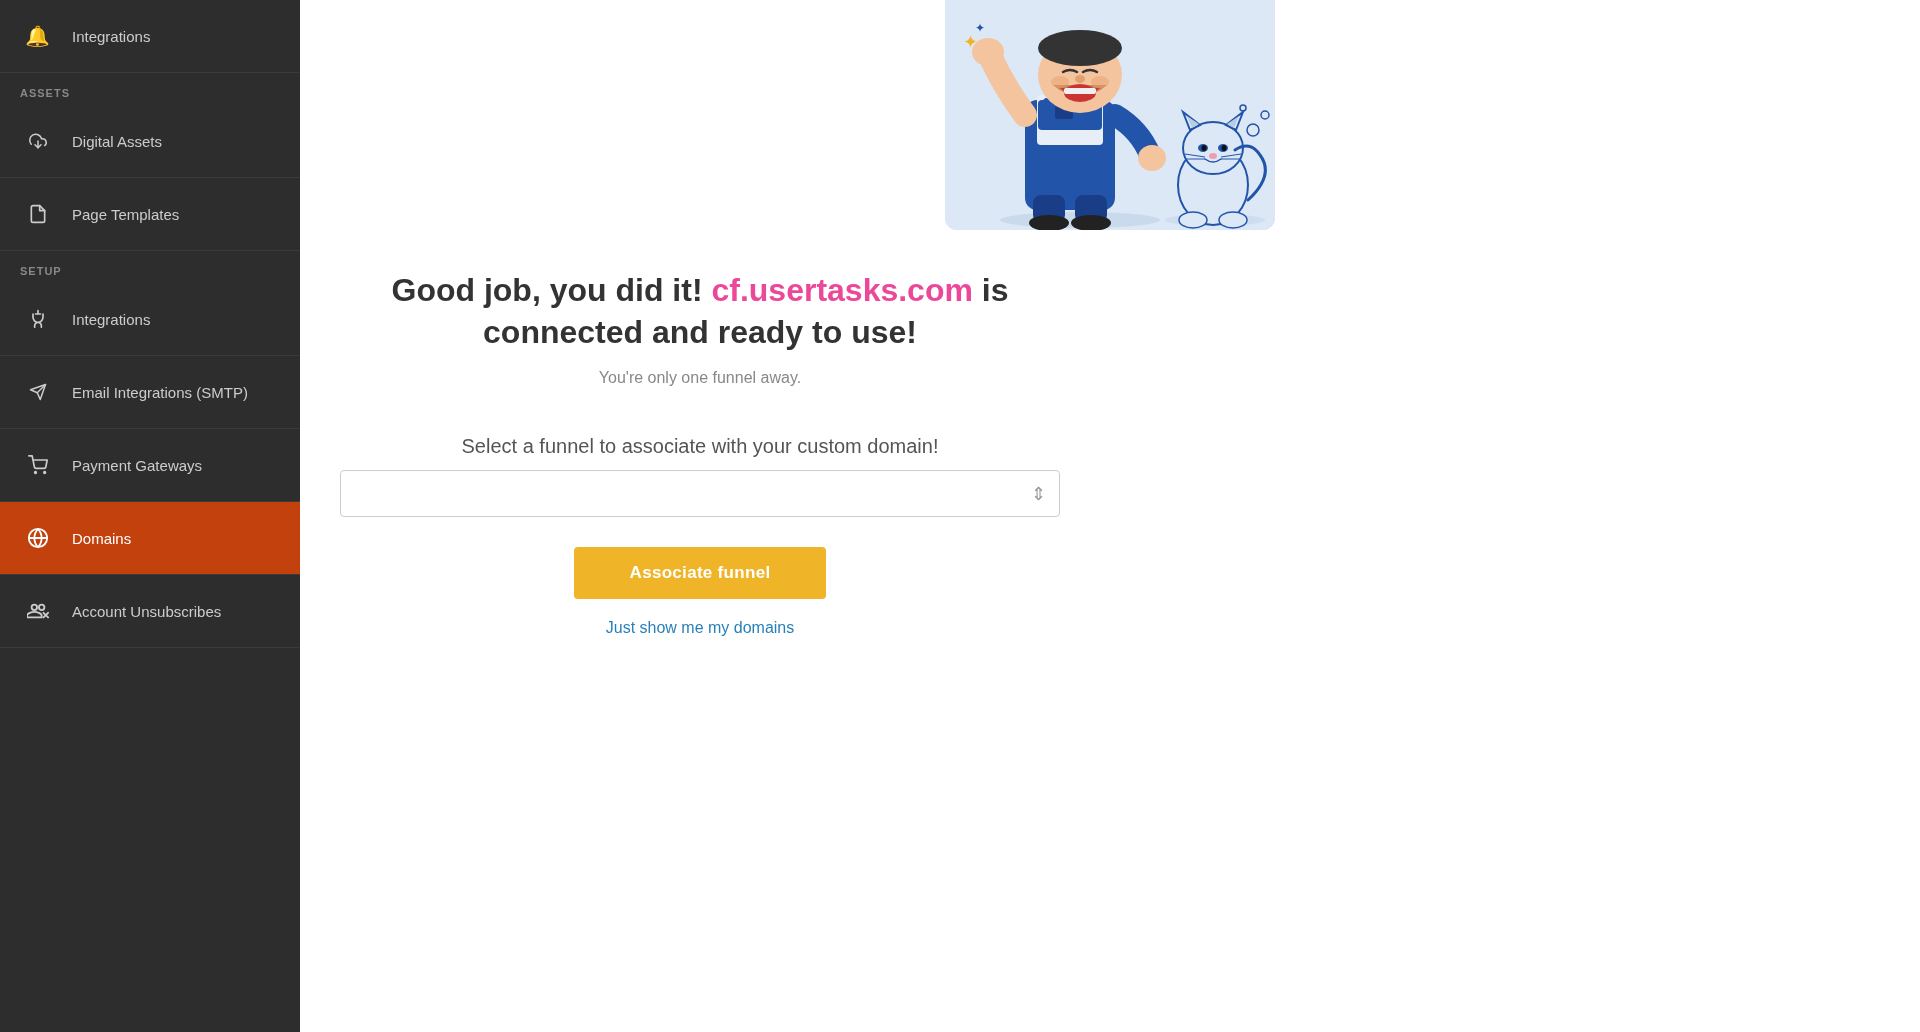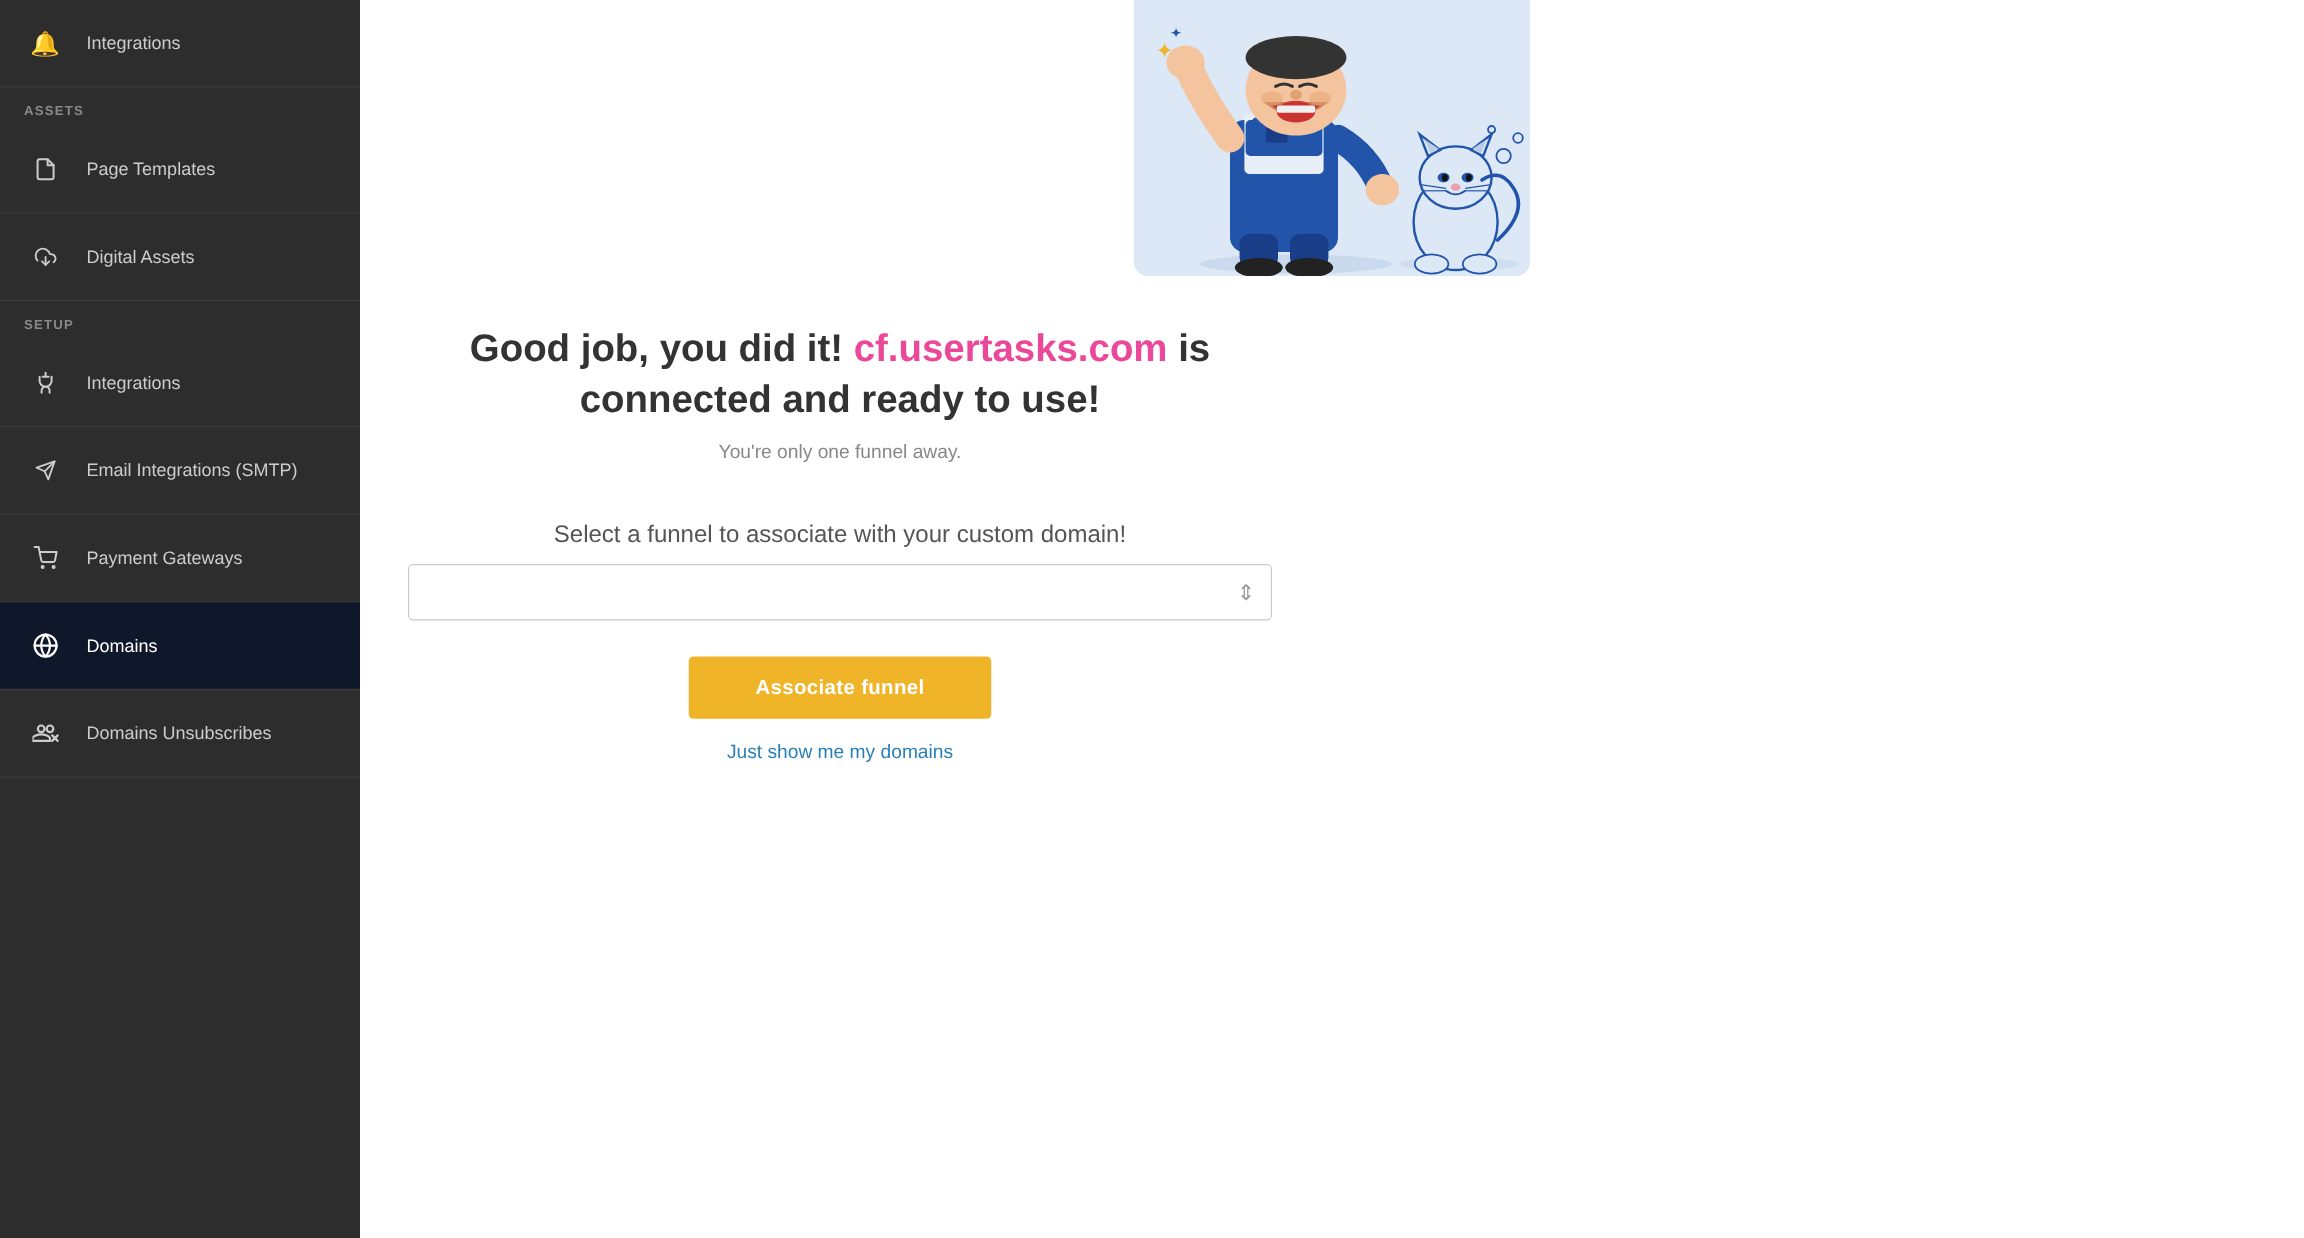--- a/index.html
+++ b/index.html
@@ -29,21 +29,21 @@
       display: flex;
       align-items: center;
       padding: 18px 20px;
       color: #ccc;
       cursor: pointer;
       text-decoration: none;
       border-bottom: 1px solid #3a3a3a;
     }
 
     .sidebar-item.active {
-      background: #0f172a;
+      background: #c2410c;
       color: #fff;
     }
 
     .sidebar-item .icon {
       width: 36px;
       height: 36px;
       display: flex;
       align-items: center;
       justify-content: center;
       margin-right: 16px;
@@ -173,37 +173,37 @@
   <div class="sidebar-item">
     <span class="icon">🔔</span>
     <span class="label">Integrations</span>
   </div>
 
 
   <div class="sidebar-section-label">Assets</div>
 
   <div class="sidebar-item">
     <span class="icon">
-      <svg width="20" height="22" viewBox="0 0 24 24" fill="none" stroke="#ccc" stroke-width="2" stroke-linecap="round" stroke-linejoin="round">
-        <path d="M14 2H6a2 2 0 0 0-2 2v16a2 2 0 0 0 2 2h12a2 2 0 0 0 2-2V8z"></path>
-        <polyline points="14 2 14 8 20 8"></polyline>
-      </svg>
-    </span>
-    <span class="label">Page Templates</span>
-  </div>
-
-  <div class="sidebar-item">
-    <span class="icon">
       <svg width="22" height="18" viewBox="0 0 24 24" fill="none" stroke="#ccc" stroke-width="2" stroke-linecap="round" stroke-linejoin="round">
         <polyline points="8 17 12 21 16 17"></polyline>
         <line x1="12" y1="12" x2="12" y2="21"></line>
         <path d="M20.88 18.09A5 5 0 0 0 18 9h-1.26A8 8 0 1 0 3 16.29"></path>
       </svg>
     </span>
     <span class="label">Digital Assets</span>
+  </div>
+
+  <div class="sidebar-item">
+    <span class="icon">
+      <svg width="20" height="22" viewBox="0 0 24 24" fill="none" stroke="#ccc" stroke-width="2" stroke-linecap="round" stroke-linejoin="round">
+        <path d="M14 2H6a2 2 0 0 0-2 2v16a2 2 0 0 0 2 2h12a2 2 0 0 0 2-2V8z"></path>
+        <polyline points="14 2 14 8 20 8"></polyline>
+      </svg>
+    </span>
+    <span class="label">Page Templates</span>
   </div>
 
   <div class="sidebar-section-label">Setup</div>
 
   <div class="sidebar-item">
     <span class="icon">
       <svg width="20" height="22" viewBox="0 0 24 24" fill="none" stroke="#ccc" stroke-width="2" stroke-linecap="round" stroke-linejoin="round">
         <path d="M12 2v4M6 6v4a6 6 0 0 0 12 0V6M9 6h6M8 22v-2a4 4 0 0 1 8 0v2"></path>
       </svg>
     </span>
@@ -244,21 +244,21 @@
 
   <div class="sidebar-item">
     <span class="icon">
       <svg width="22" height="22" viewBox="0 0 24 24" fill="none" stroke="#ccc" stroke-width="2" stroke-linecap="round" stroke-linejoin="round">
         <path d="M16 11c1.66 0 2.99-1.34 2.99-3S17.66 5 16 5c-1.66 0-3 1.34-3 3s1.34 3 3 3zm-8 0c1.66 0 2.99-1.34 2.99-3S9.66 5 8 5C6.34 5 5 6.34 5 8s1.34 3 3 3z"></path>
         <path d="M8 13c-2.67 0-8 1.34-8 4v2h16v-2c0-2.66-5.33-4-8-4z"></path>
         <line x1="18" y1="14" x2="23" y2="19"></line>
         <line x1="23" y1="14" x2="18" y2="19"></line>
       </svg>
     </span>
-    <span class="label">Domains Unsubscribes</span>
+    <span class="label">Account Unsubscribes</span>
   </div>
 </div>
 
 <div style="margin-left: 300px; flex: 1; display: flex; flex-direction: column; min-height: 100vh; background: #fff;">
 
   <div class="hero-illustration">
     <div class="illustration-container">
       <svg class="char-svg" viewBox="0 0 330 230" xmlns="http://www.w3.org/2000/svg">
 
         <rect width="330" height="230" fill="#dde8f7" rx="0"></rect>

